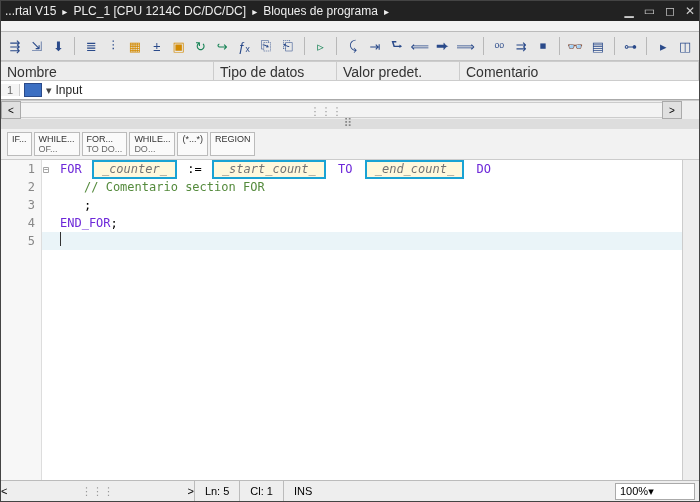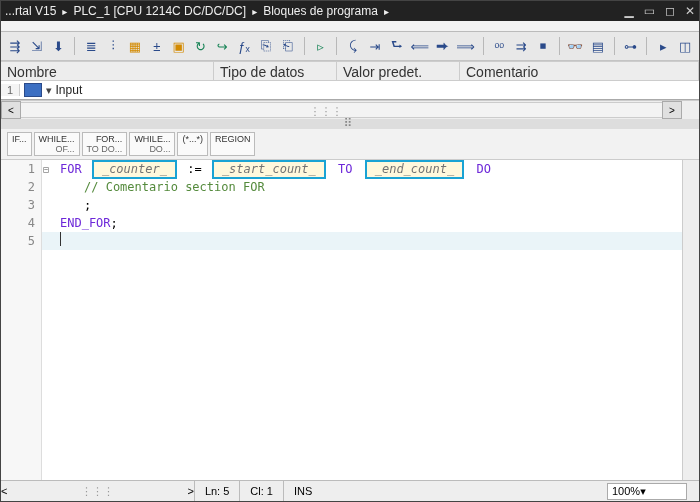--- a/index.html
+++ b/index.html
@@ -27,38 +27,38 @@
 .grow .rownum{flex:0 0 18px;text-align:center;color:#666;background:#f4f4f4;border-right:1px solid #ccc}
 .grow .tag{width:16px;height:12px;background:#3c6fc2;margin:0 4px;border:1px solid #2a4a8a}
 .grow .arrow{color:#444;margin-right:4px}
 .grow .label{color:#222;font-size:12px}
 .hscroll{display:flex;align-items:center;height:18px;background:#eee;border-top:1px solid #ccc}
 .hscroll .hbtn{width:18px;height:16px;background:#e0e0e0;border:1px solid #aaa;display:flex;align-items:center;justify-content:center;cursor:pointer;font-size:10px}
 .hscroll .track{flex:1;height:14px;background:#f3f3f3;position:relative;border:1px solid #ccc;border-left:none;border-right:none}
 .drag{text-align:center;color:#888;font-size:12px;letter-spacing:4px;height:10px;line-height:8px;background:#ddd}
 .sclwrap{flex:1;background:#fff;display:flex;flex-direction:column;min-height:0}
 .sclbar{display:flex;background:#f2f2f2;border-bottom:1px solid #ccc;padding:3px 6px;gap:2px}
-.sclbtn{border:1px solid #bbb;background:#fafafa;padding:1px 4px;font-size:9px;line-height:10px;text-align:right;cursor:pointer;color:#333}
+.sclbtn{border:1px solid #bbb;background:#fafafa;padding:1px 4px;font-size:9px;line-height:10px;text-align:left;cursor:pointer;color:#333}
 .sclbtn .top{display:block}
 .sclbtn .bot{display:block;color:#666}
 .editor{flex:1;display:flex;min-height:0;background:#fff}
 .gutter{width:34px;background:#f7f7f7;border-right:1px solid #ddd;color:#888;text-align:right;padding-right:6px;font-family:Consolas,monospace;font-size:12px}
 .gutter div{height:18px;line-height:18px}
 .gutter .fold{position:relative}
 .gutter .fold::after{content:"⊟";position:absolute;right:-14px;top:1px;color:#888;font-size:10px}
 .code{flex:1;font-family:Consolas,monospace;font-size:12px;position:relative}
 .codeline{height:18px;line-height:18px;padding-left:18px;white-space:nowrap}
 .codeline.active{background:#eaf4f8}
 .kw{color:#6d28d9}
 .placeholder{display:inline-block;border:2px solid #1aa3d4;background:#fff8dc;color:#737373;font-style:italic;padding:0 8px;margin:0 3px;height:15px;line-height:15px}
 .comment{color:#548a3c}
 .status{height:20px;background:#eee;border-top:1px solid #bbb;display:flex;align-items:center;font-size:11px}
 .status .seg{padding:0 10px;border-left:1px solid #bbb;height:100%;display:flex;align-items:center}
 .status .spacer{flex:1}
-.status .zoom{width:70px;border:1px solid #aaa;background:#fff;padding:1px 4px;margin-right:12px;display:flex;justify-content:flex-start}
+.status .zoom{width:70px;border:1px solid #aaa;background:#fff;padding:1px 4px;margin-right:4px;display:flex;justify-content:flex-start}
 .vscroll{width:16px;background:#eee;border-left:1px solid #ccc}
 body>.window{position:relative}
 </style>
 </head>
 <body>
 <div class="window">
 
 <div class="titlebar">
   <span class="seg">...rtal V15</span>
   <span class="sep">▸</span>

